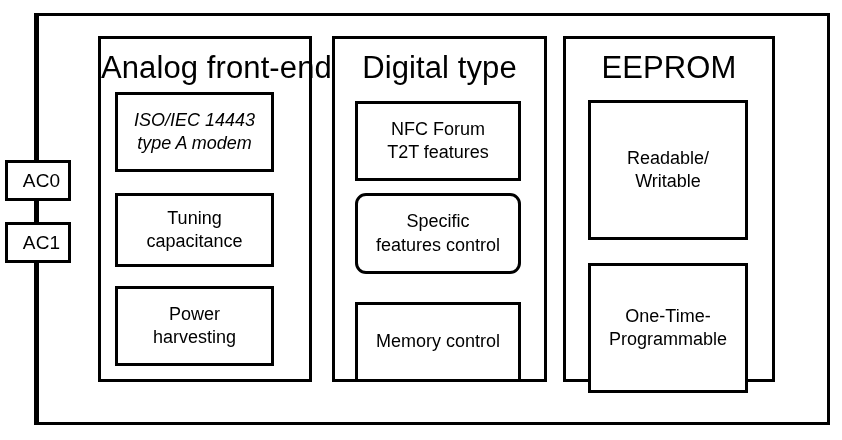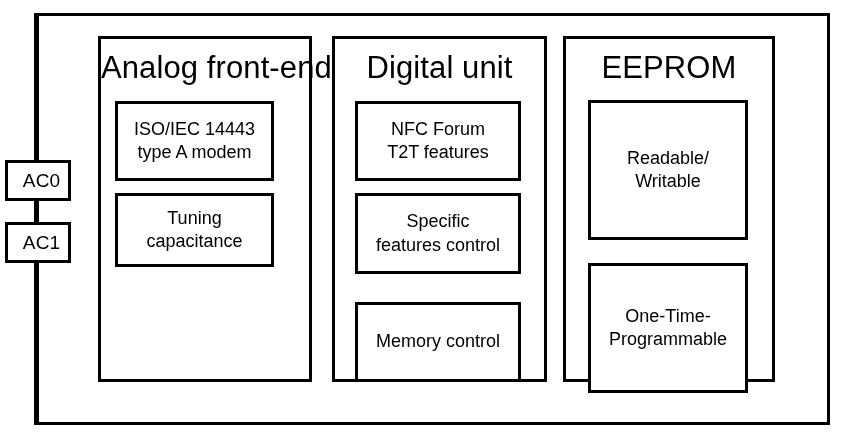--- a/index.html
+++ b/index.html
@@ -91,27 +91,27 @@
     align-items: center;
     justify-content: center;
     text-align: center;
     font-size: 18px;
     line-height: 1.28;
     padding: 0 4px;
   }
   .subblock .lines { display: block; }
 
   
-  .sb-a1 { left: 115px; top: 101px; width: 159px; height: 80px; }
+  .sb-a1 { left: 115px; top: 92px; width: 159px; height: 80px; font-style: italic; }
   .sb-a2 { left: 115px; top: 193px; width: 159px; height: 74px; }
   .sb-a3 { left: 115px; top: 286px; width: 159px; height: 80px; }
 
   
   .sb-d1 { left: 355px; top: 101px; width: 166px; height: 80px; }
-  .sb-d2 { left: 355px; top: 193px; width: 166px; height: 81px; }
+  .sb-d2 { left: 355px; top: 193px; width: 166px; height: 81px; border-radius: 11px; }
   .sb-d3 { left: 355px; top: 286px; width: 166px; height: 80px; margin-top: 16px; }
 
   
   .sb-e1 { left: 588px; top: 100px; width: 160px; height: 140px; }
   .sb-e2 { left: 588px; top: 263px; width: 160px; height: 130px; }
 </style>
 </head>
 <body>
 
 <div id="canvas">
@@ -137,23 +137,29 @@
       <span>ISO/IEC 14443</span><br>
       <span>type A modem</span>
     </span>
   </div>
   <div class="abs subblock sb-a2">
     <span class="lines">
       <span>Tuning</span><br>
       <span>capacitance</span>
     </span>
   </div>
+  <div class="abs subblock sb-a3">
+    <span class="lines">
+      <span>Power</span><br>
+      <span>harvesting</span>
+    </span>
+  </div>
 
   <div class="abs section section-digital">
-    <div class="section-title">Digital unit</div>
+    <div class="section-title">Digital type</div>
   </div>
   <div class="abs subblock sb-d1">
     <span class="lines">
       <span>NFC Forum</span><br>
       <span>T2T features</span>
     </span>
   </div>
   <div class="abs subblock sb-d2">
     <span class="lines">
       <span>Specific</span><br>

